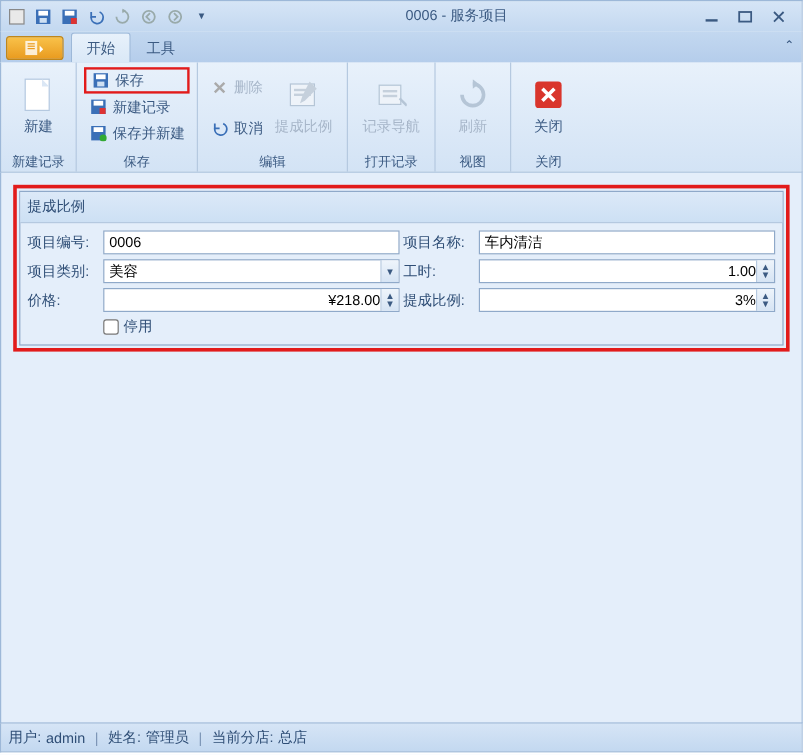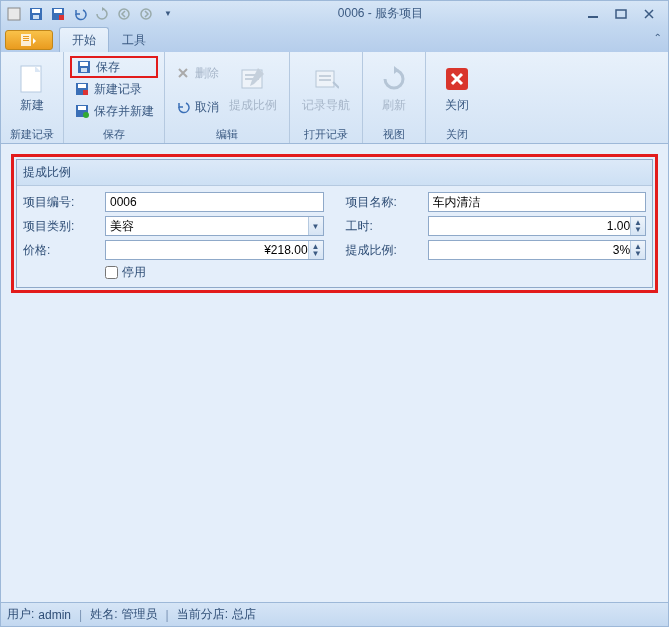--- a/index.html
+++ b/index.html
@@ -31,21 +31,21 @@
     .small-btn { display: flex; align-items: center; gap: 4px; height: 22px; padding: 0 4px; cursor: pointer; font-size: 12px; color: #3b5a82; }
     .small-btn.disabled { color: #a7b6c9; }
     .save-group-col { display: flex; flex-direction: column; gap: 0; }
     .hl-red { border: 2px solid #e21b1b; }
     
     
     .content { position: relative; border: 1px solid #9db8d8; border-top: none; height: 459px; background: #e4eefa; padding: 10px; }
     .form-panel { border: 1px solid #8fa9c9; background: #e4eefa; }
     .form-panel-hl { border: 3px solid #e21b1b; padding: 2px; }
     .panel-title { background: linear-gradient(#dce9f8,#cde0f4); font-size: 12px; color: #2f4e76; padding: 4px 6px; border-bottom: 1px solid #b5c9e0; }
-    .form-grid { display: grid; grid-template-columns: 60px 1fr 60px 1fr; gap: 4px 22px; padding: 6px; align-items: center; }
+    .form-grid { display: grid; grid-template-columns: 60px 1fr 60px 1fr; gap: 4px 3px; padding: 6px; align-items: center; }
     .form-label { font-size: 12px; color: #2f4e76; text-align: left; white-space: nowrap; }
     .form-input { display: flex; align-items: center; background: #fff; border: 1px solid #8fa9c9; height: 20px; font-size: 12px; padding: 0 4px; }
     .form-input input { border: none; outline: none; width: 100%; font-size: 12px; background: transparent; }
     .form-input .right { text-align: right; }
     .combo-btn, .spin { width: 16px; display: flex; flex-direction: column; align-items: center; justify-content: center; background: linear-gradient(#eef4fb,#d6e4f4); border-left: 1px solid #b5c9e0; height: 100%; cursor: pointer; color: #3b5a82; font-size: 8px; }
     .spin span { line-height: 7px; }
     .checkbox-row { grid-column: 2 / 3; display: flex; align-items: center; gap: 4px; font-size: 12px; color: #2f4e76; }
     .checkbox-row input { width: 13px; height: 13px; }
     
     

